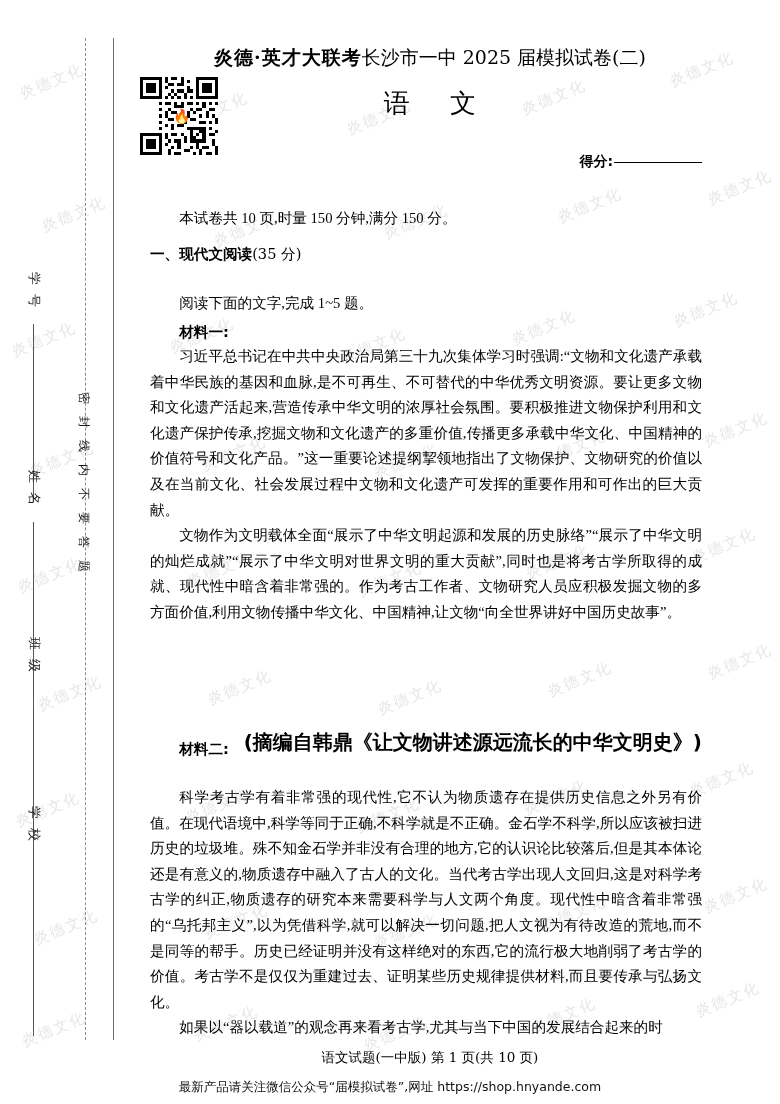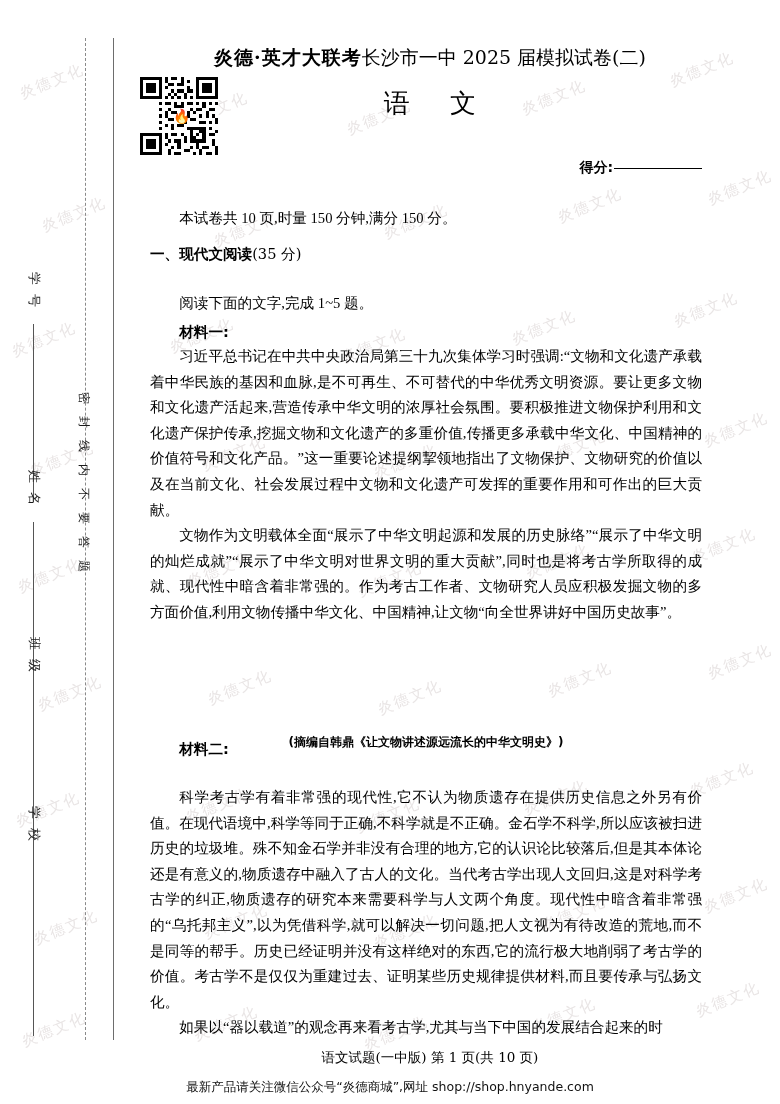--- a/index.html
+++ b/index.html
@@ -172,21 +172,21 @@
     color: #d8232a;
     font-size: 14px;
     line-height: 16px;
     text-align: center;
   }
 
   
   .score {
     position: absolute;
     right: 8px;
-    top: 159px;
+    top: 153px;
     font-family: "DejaVu Sans", "Liberation Sans", sans-serif;
     font-size: 14px;
     font-weight: bold;
     white-space: nowrap;
   }
   .score .rule {
     display: inline-block;
     width: 88px;
     border-bottom: 1px solid #000;
     margin-left: 1px;
@@ -221,23 +221,23 @@
     width: 552px;
     font-size: 14.6px;
     line-height: 25px;
     font-family: "DejaVu Sans", "Liberation Sans", sans-serif;
     font-weight: bold;
     text-indent: 2em;
   }
   .src-line {
     position: absolute;
     width: 552px;
-    font-size: 12px;
+    font-size: 20px;
     line-height: 25px;
-    text-align: center;
+    text-align: right;
     font-family: "DejaVu Sans", "Liberation Sans", sans-serif;
     font-weight: bold;
   }
   .mat-label {
     position: absolute;
     font-size: 14.6px;
     line-height: 25px;
     font-family: "DejaVu Sans", "Liberation Sans", sans-serif;
     font-weight: bold;
     text-indent: 2em;
@@ -501,15 +501,15 @@
 
     <div class="mat-label" style="top:736px;">材料二:</div>
 
     <div class="para p-indent" style="top:785px;">科学考古学有着非常强的现代性,它不认为物质遗存在提供历史信息之外另有价值。在现代语境中,科学等同于正确,不科学就是不正确。金石学不科学,所以应该被扫进历史的垃圾堆。殊不知金石学并非没有合理的地方,它的认识论比较落后,但是其本体论还是有意义的,物质遗存中融入了古人的文化。当代考古学出现人文回归,这是对科学考古学的纠正,物质遗存的研究本来需要科学与人文两个角度。现代性中暗含着非常强的“乌托邦主义”,以为凭借科学,就可以解决一切问题,把人文视为有待改造的荒地,而不是同等的帮手。历史已经证明并没有这样绝对的东西,它的流行极大地削弱了考古学的价值。考古学不是仅仅为重建过去、证明某些历史规律提供材料,而且要传承与弘扬文化。</div>
 
     <div class="para p-indent" style="top:1015px;">如果以“器以载道”的观念再来看考古学,尤其与当下中国的发展结合起来的时</div>
 
     <div class="footer-page">语文试题(一中版)  第 1 页(共 10 页)</div>
   </div>
 
-  <div class="footer-ad">最新产品请关注微信公众号“炎德商城”,网址 shop://shop.hnyande.com</div>
+  <div class="footer-ad">最新产品请关注微信公众号“届模拟试卷”,网址 https://shop.hnyande.com</div>
 
 </div>
 
 </body></html>

